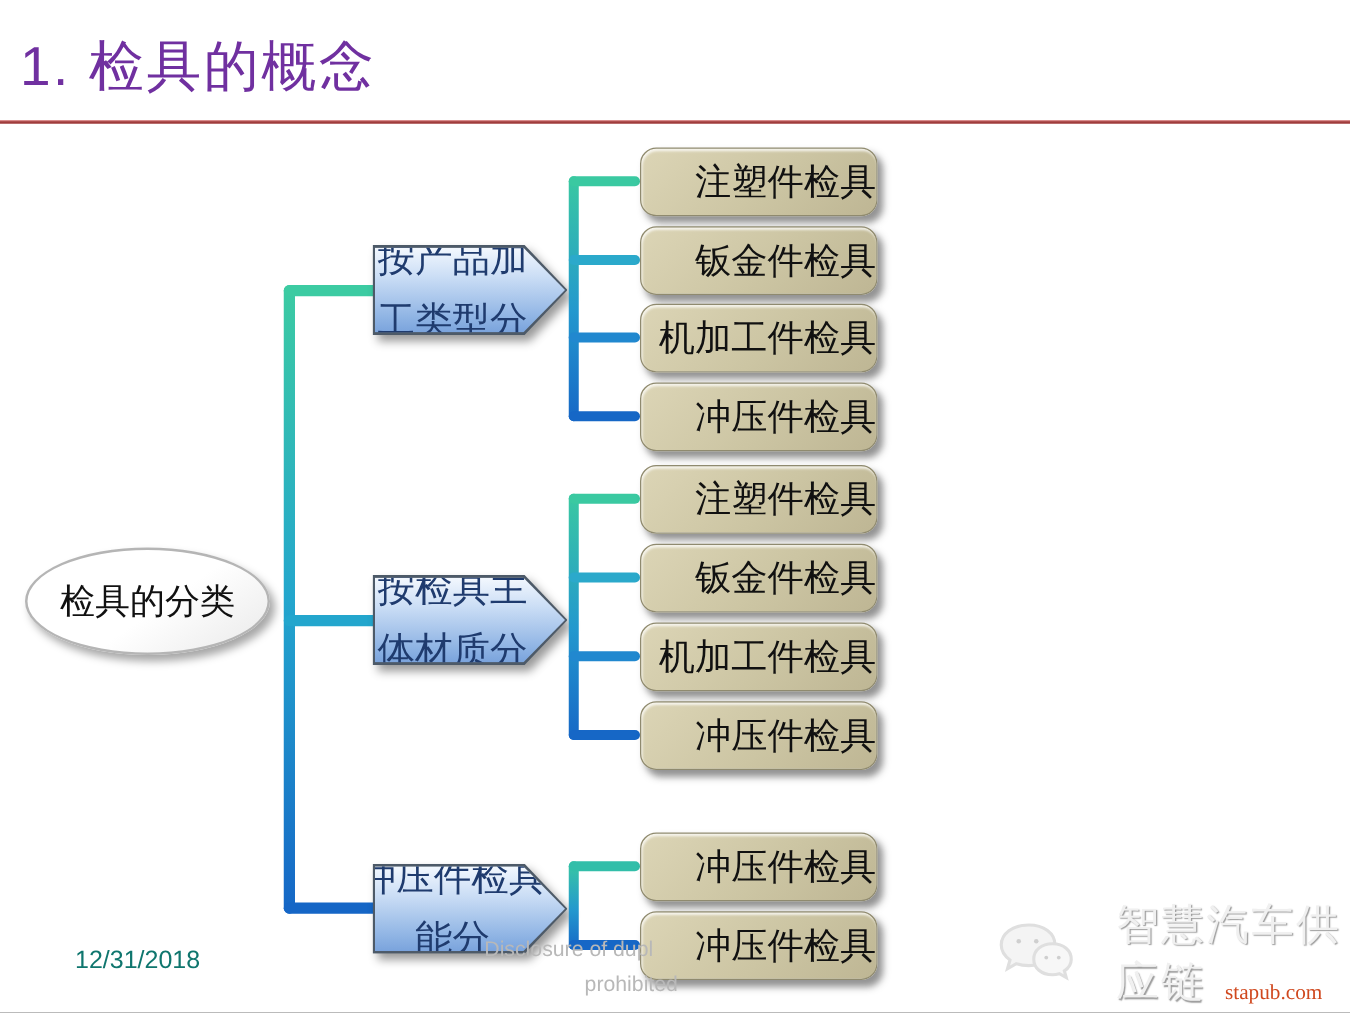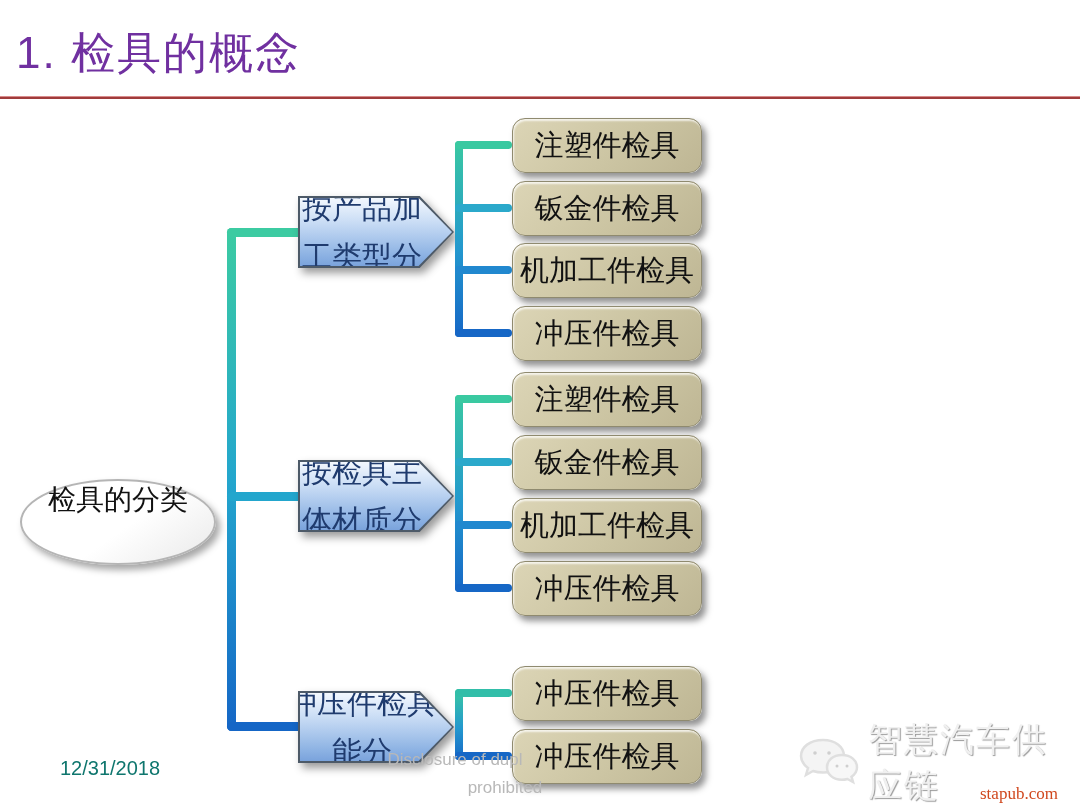--- a/index.html
+++ b/index.html
@@ -14,25 +14,25 @@
     position:absolute;left:16px;top:24px;
     font-size:44px;font-weight:normal;letter-spacing:2px;
     color:#7030A0;
   }
   .rule{
     position:absolute;left:0;top:96px;width:1080px;height:3px;
     background:#A03C3C;border-top:1px solid #d98c8c;
   }
   
   .root-ellipse{
-    position:absolute;left:20px;top:479px;width:196px;height:86px;
+    position:absolute;left:20px;top:438px;width:196px;height:86px;
     background:linear-gradient(145deg,#ffffff 55%,#e9e9e9 100%);
     border:2px solid #b5b5b5;border-radius:50%;
     box-shadow:4px 5px 7px rgba(0,0,0,0.35);
-    display:flex;justify-content:center;
+    display:flex;align-items:center;justify-content:center;
   }
   .root-ellipse span{
     font-family:"Liberation Serif","DejaVu Serif",serif;
     font-size:28px;color:#111;
   }
   
   .conn{position:absolute;border-radius:5px;}
   .trunk-v{
     left:227px;top:228px;width:9px;height:503px;
     background:linear-gradient(180deg,#3CCBA2 0%,#23A6CD 50%,#1566C6 100%);
@@ -69,42 +69,42 @@
     font-size:30px;line-height:33px;color:#1F3B6E;white-space:nowrap;
   }
   .arrow1{top:196px;} .arrow2{top:460px;} .arrow3{top:691px;}
 
   
   .leaf{
     position:absolute;left:512px;width:190px;height:55px;
     background:linear-gradient(135deg,#DCD5B6 0%,#CCC5A3 55%,#BEB694 100%);
     border:1px solid #8F8A6F;border-radius:13px;
     box-shadow:4px 5px 6px rgba(40,40,40,0.5), inset 1px 2px 2px rgba(255,255,255,0.75);
-    display:flex;align-items:center;justify-content:center;
+    display:flex;align-items:center;justify-content:flex-end;
   }
   .leaf span{
     font-family:"Liberation Serif","DejaVu Serif",serif;
     font-size:29px;color:#111;white-space:nowrap;
   }
   
   .date{
     position:absolute;left:60px;top:757px;
     font-size:20px;color:#0f766e;
   }
   .wm1{
     position:absolute;left:365px;top:750px;width:180px;text-align:center;
     font-size:17px;color:#B8B8B8;
   }
   .wm2{
     position:absolute;left:440px;top:778px;width:130px;text-align:center;
     font-size:17px;color:#B8B8B8;
   }
   .brand{
     position:absolute;left:798px;top:736px;height:54px;
-    display:flex;align-items:center;
+    display:flex;align-items:center;gap:25px;
   }
   .brand-text{
     font-size:34px;letter-spacing:2px;color:#f0f0f0;
     text-shadow:1px 1px 1px #9a9a9a,-1px -1px 1px #ffffff;
     margin-left:8px;
   }
   .site{
     position:absolute;left:980px;top:784px;
     font-family:"Liberation Serif","DejaVu Serif",serif;
     font-size:17px;color:#D0481E;

